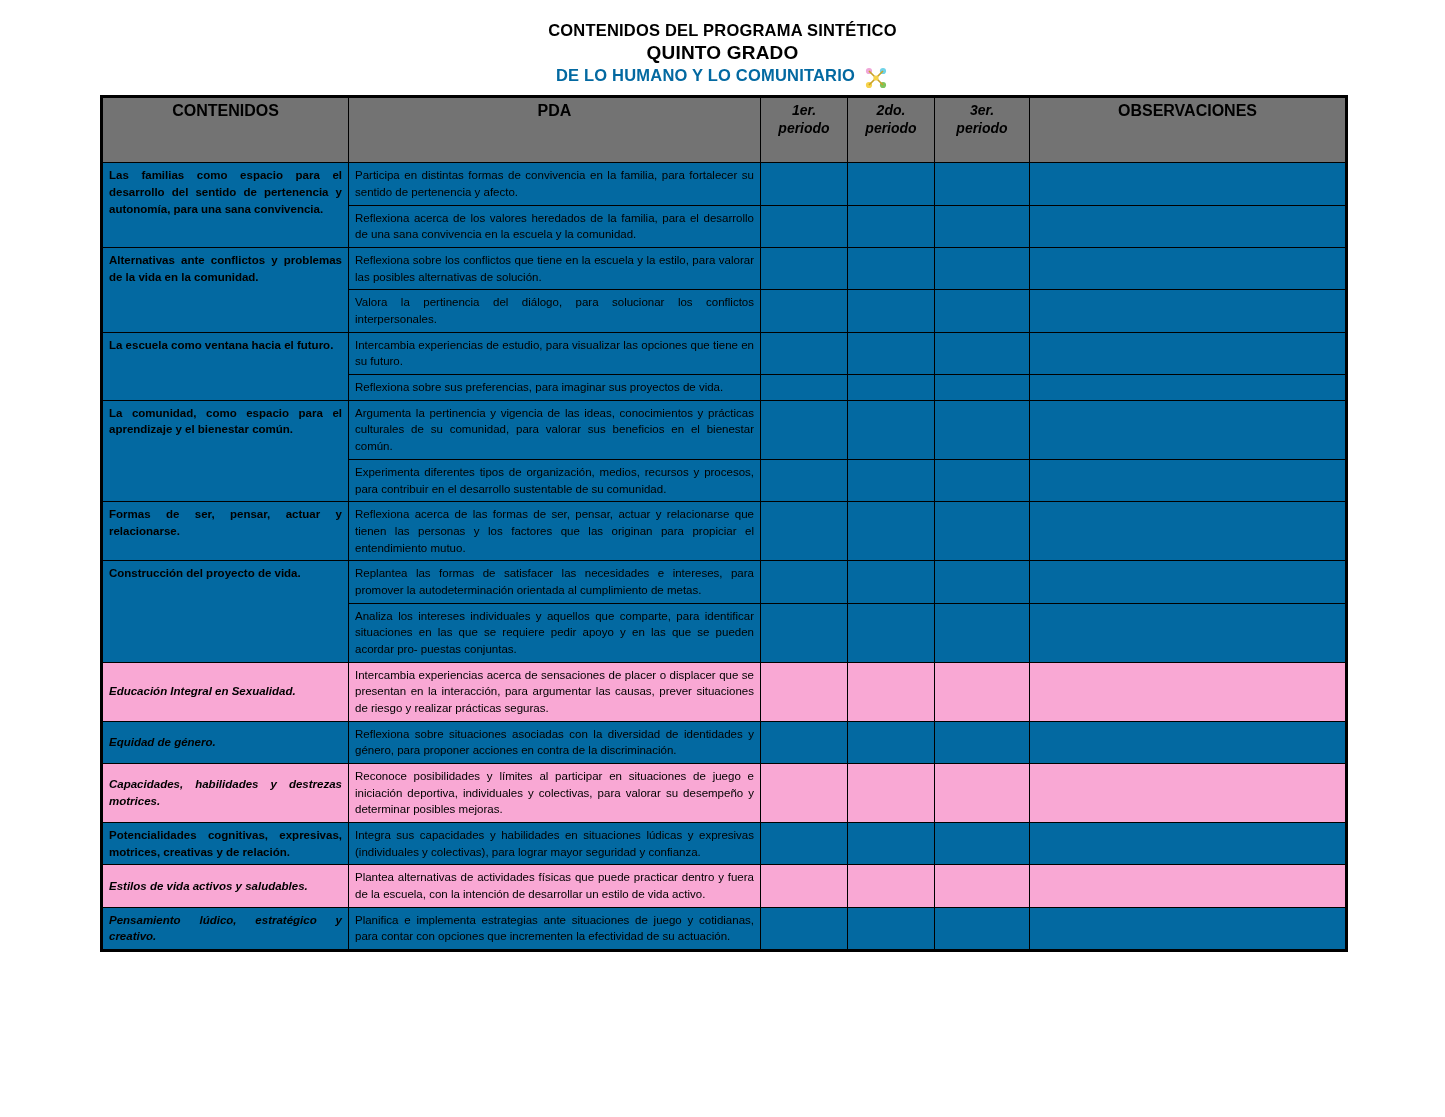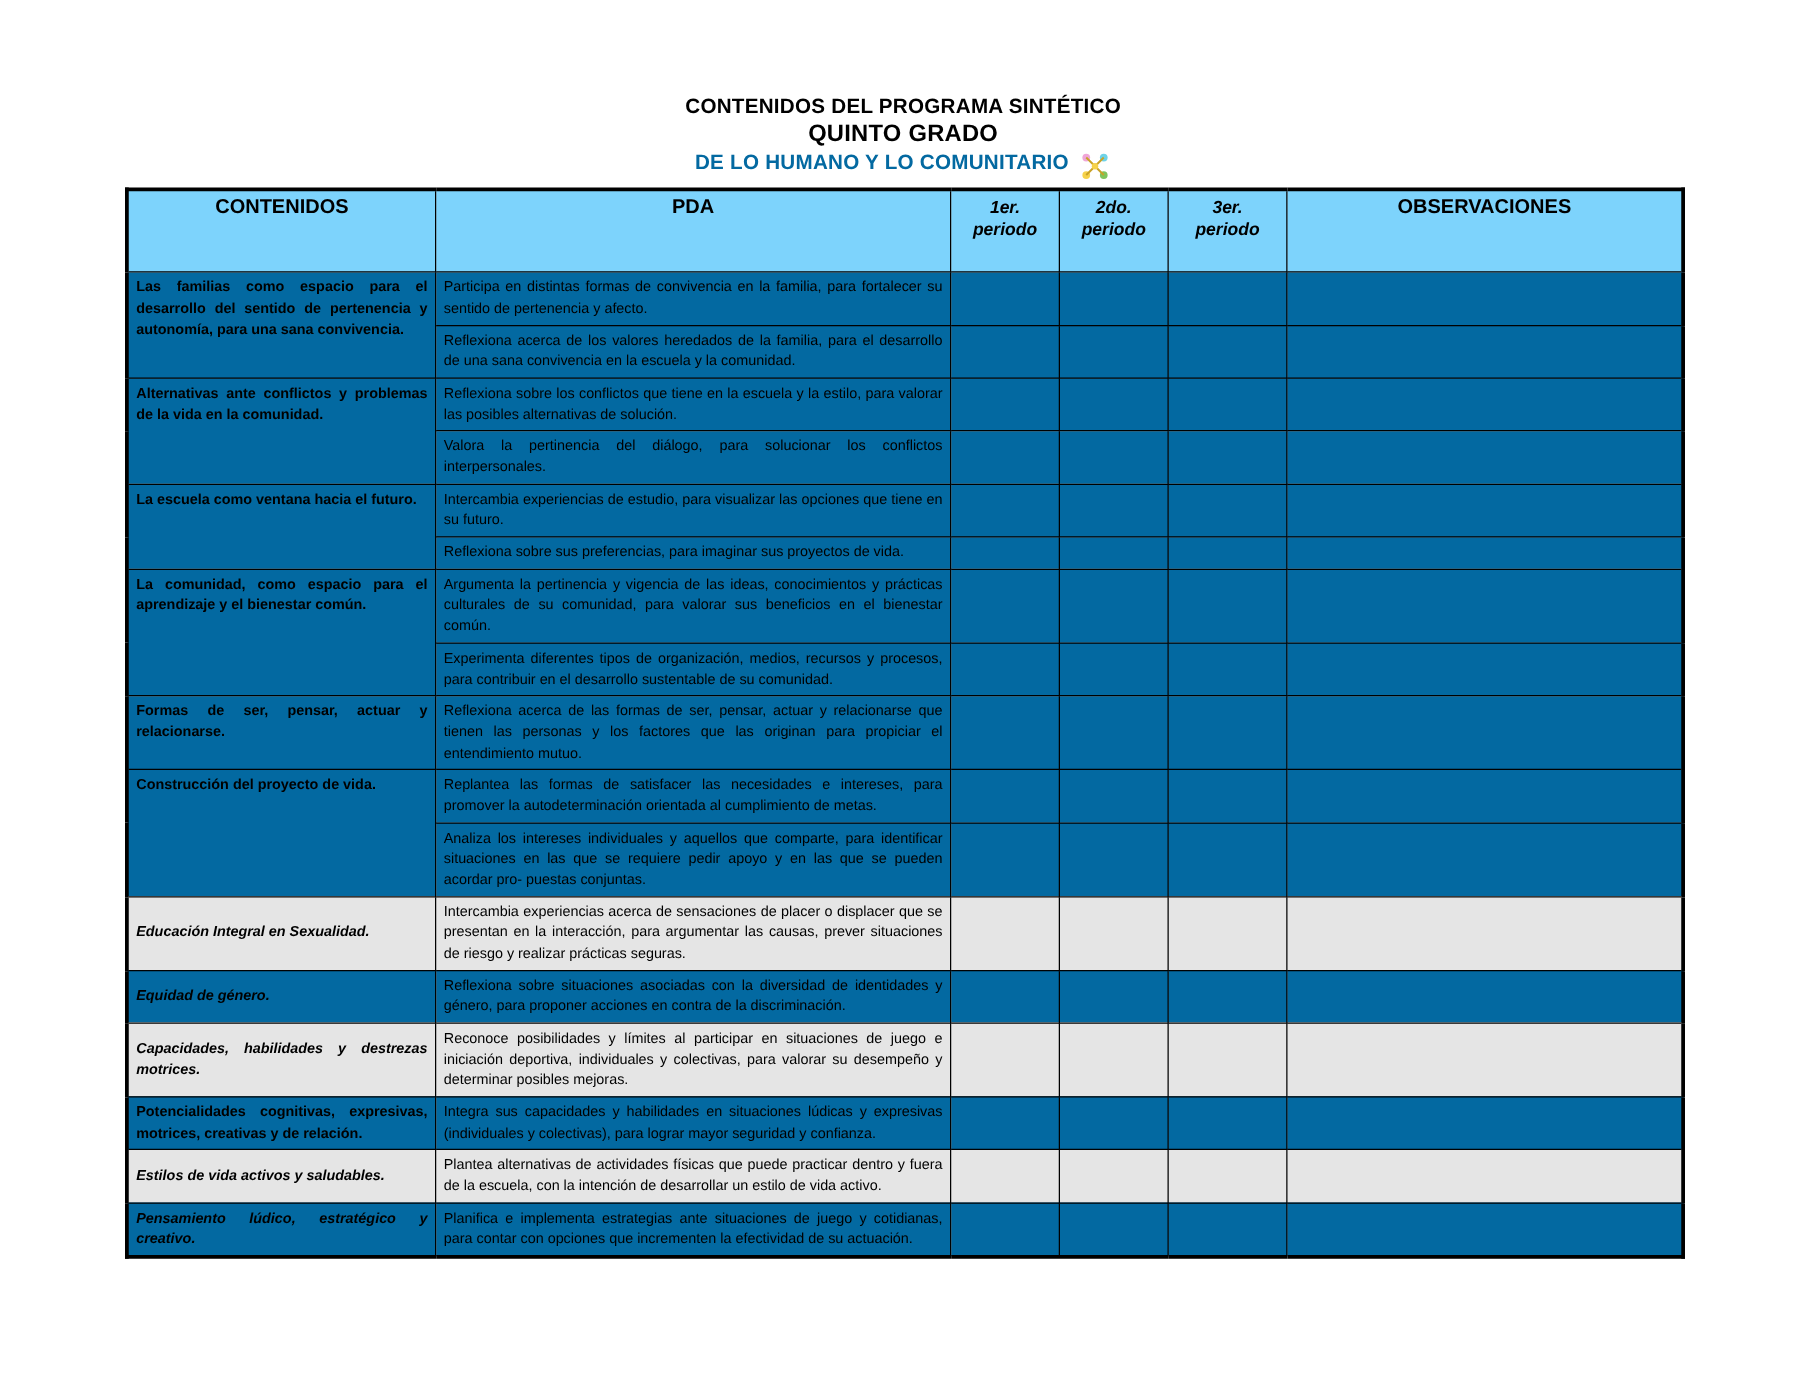--- a/index.html
+++ b/index.html
@@ -12,21 +12,21 @@
     height: 1117px;
     font-family: "Liberation Sans", sans-serif;
     color: #000000;
     overflow: hidden;
   }
   .page {
     position: relative;
     width: 1445px;
     height: 1117px;
     box-sizing: border-box;
-    padding: 75px 100px 0 100px;
+    padding: 20px 100px 0 100px;
   }
   .title-block {
     text-align: center;
     line-height: 1.28;
   }
   .title-line1 {
     font-size: 16.5px;
     font-weight: bold;
     letter-spacing: 0.2px;
   }
@@ -103,22 +103,22 @@
     font-size: 11.5px;
     line-height: 1.45;
     text-align: justify;
     padding-top: 6px;
   }
   td.period, td.obs {
     padding: 0;
   }
   .white { background: #0369a1; }
   .pink  { background: #0369a1; }
-  .gray  { background: #e5e5e5; }
-  .hdr-row th { background: #7dd3fc; }
+  .gray  { background: #f9a8d4; }
+  .hdr-row th { background: #737373; }
   col.c-contenido { width: 247px; }
   col.c-pda       { width: 412px; }
   col.c-p1        { width: 87px; }
   col.c-p2        { width: 87px; }
   col.c-p3        { width: 95px; }
   col.c-obs       { width: 317px; }
 </style>
 </head>
 <body>
 

